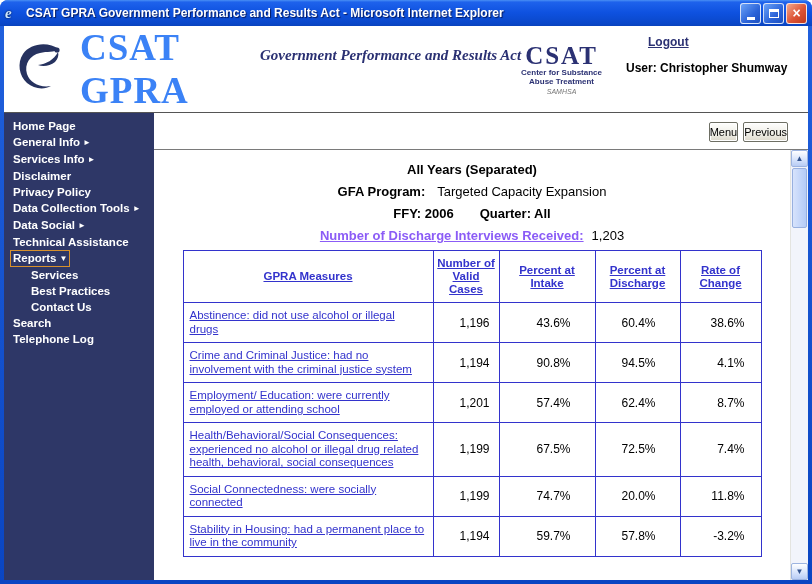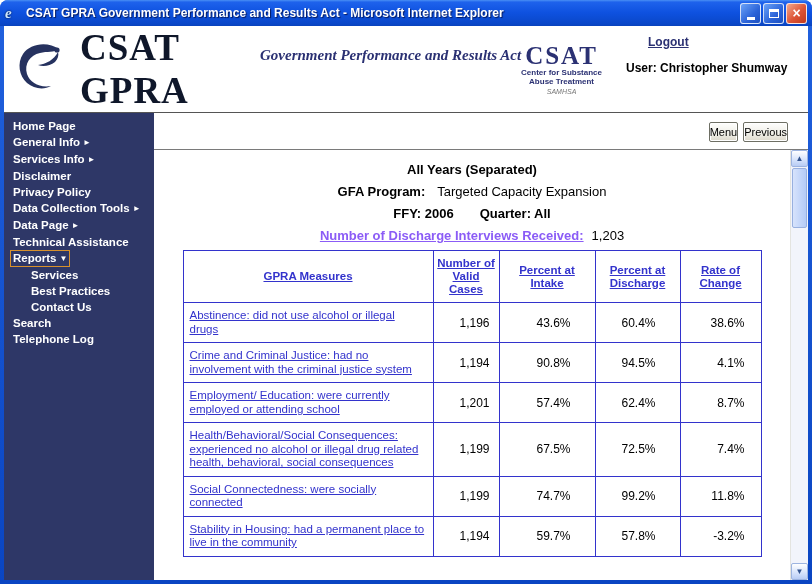--- a/index.html
+++ b/index.html
@@ -19,21 +19,21 @@
   .wbtn.max{background:linear-gradient(135deg,#6AA2F8,#2B63D8 60%,#1C4FC0);}
   .wbtn.close{background:linear-gradient(135deg,#F2A88C,#DD5435 55%,#C03A1D);color:#fff;font:bold 14px/14px "Liberation Sans",sans-serif;}
   .glyph-min{width:8px;height:3px;background:#fff;}
   .glyph-max{width:10px;height:9px;border:1px solid #fff;border-top:3px solid #fff;box-sizing:border-box;}
   
   .win-body{flex:1;margin:0 4px 4px;background:#fff;display:flex;flex-direction:column;overflow:hidden;min-height:0;}
   
   .header{flex:0 0 74px;display:flex;align-items:center;padding:0 10px 0 8px;border-bottom:1px solid #555;background:#fff;}
   .hhs{margin-right:14px;flex:0 0 auto;}
   .brand{display:flex;align-items:baseline;}
-  .brand-title{font:bold 37px "Liberation Serif",serif;color:#0f172a;letter-spacing:1px;}
+  .brand-title{font:bold 37px "Liberation Serif",serif;color:#3b82f6;letter-spacing:1px;}
   .brand-sub{font:italic bold 15px "Liberation Serif",serif;color:#2B3173;margin-left:12px;white-space:nowrap;}
   .spacer{flex:1;}
   .csat-logo{text-align:center;color:#2B3173;margin-right:24px;flex:0 0 auto;}
   .csat-name{font:bold 25px "Liberation Serif",serif;letter-spacing:2px;line-height:24px;}
   .csat-cap{font:bold 8px "Liberation Sans",sans-serif;line-height:9px;}
   .csat-sam{font:italic 7px "Liberation Sans",sans-serif;color:#777;margin-top:2px;}
   .user-block{display:flex;flex-direction:column;align-self:flex-start;padding-top:9px;width:172px;flex:0 0 auto;}
   .logout{color:#2B3173;font:bold 12px "Liberation Sans",sans-serif;text-decoration:underline;margin-left:22px;cursor:pointer;}
   .user{font:bold 12px "Liberation Sans",sans-serif;color:#000;margin-top:12px;white-space:nowrap;}
   
@@ -129,21 +129,21 @@
 
     <div class="content">
 
       <nav class="sidebar">
           <div class="sb-item"><span class="sb-box"><span>Home Page</span></span></div>
           <div class="sb-item"><span class="sb-box"><span>General Info</span><span class="sb-arr">►</span></span></div>
           <div class="sb-item"><span class="sb-box"><span>Services Info</span><span class="sb-arr">►</span></span></div>
           <div class="sb-item"><span class="sb-box"><span>Disclaimer</span></span></div>
           <div class="sb-item"><span class="sb-box"><span>Privacy Policy</span></span></div>
           <div class="sb-item"><span class="sb-box"><span>Data Collection Tools</span><span class="sb-arr">►</span></span></div>
-          <div class="sb-item"><span class="sb-box"><span>Data Page</span><span class="sb-arr">►</span></span></div>
+          <div class="sb-item"><span class="sb-box"><span>Data Social</span><span class="sb-arr">►</span></span></div>
           <div class="sb-item"><span class="sb-box"><span>Technical Assistance</span></span></div>
           <div class="sb-item"><span class="sb-box hl"><span>Reports</span><span class="sb-arr">▼</span></span></div>
           <div class="sb-item indent"><span class="sb-box"><span>Services</span></span></div>
           <div class="sb-item indent"><span class="sb-box"><span>Best Practices</span></span></div>
           <div class="sb-item indent"><span class="sb-box"><span>Contact Us</span></span></div>
           <div class="sb-item"><span class="sb-box"><span>Search</span></span></div>
           <div class="sb-item"><span class="sb-box"><span>Telephone Log</span></span></div>
         </nav>
 
       <div class="main">
@@ -209,21 +209,21 @@
                     <td class="measure"><span class="mlink">Health/Behavioral/Social Consequences:  experienced no alcohol or illegal drug related health, behavioral, social consequences</span></td>
                     <td class="val col-valid">1,199</td>
                     <td class="val col-pct">67.5%</td>
                     <td class="val col-pct">72.5%</td>
                     <td class="val col-rate">7.4%</td>
                   </tr>
                   <tr>
                     <td class="measure"><span class="mlink">Social Connectedness:  were socially connected</span></td>
                     <td class="val col-valid">1,199</td>
                     <td class="val col-pct">74.7%</td>
-                    <td class="val col-pct">99.2%</td>
+                    <td class="val col-pct">20.0%</td>
                     <td class="val col-rate">11.8%</td>
                   </tr>
                   <tr>
                     <td class="measure"><span class="mlink">Stability in Housing:  had a permanent place to live in the community</span></td>
                     <td class="val col-valid">1,194</td>
                     <td class="val col-pct">59.7%</td>
                     <td class="val col-pct">57.8%</td>
                     <td class="val col-rate">-3.2%</td>
                   </tr>
                 </tbody>

